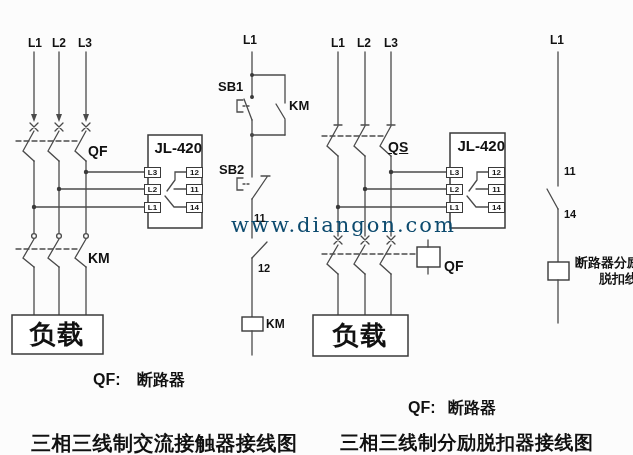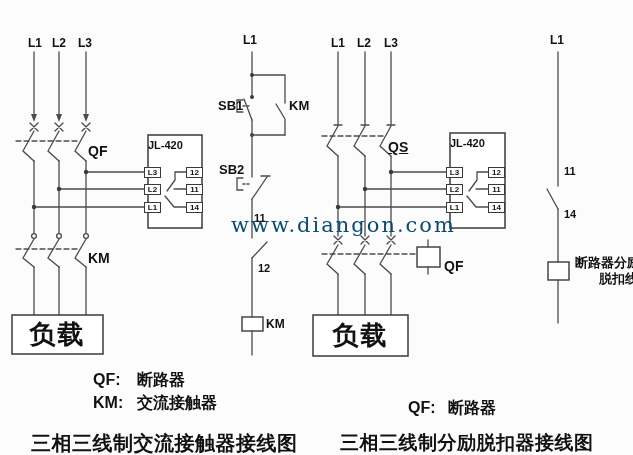--- a/index.html
+++ b/index.html
@@ -25,21 +25,21 @@
     font-weight:700;font-size:26px;letter-spacing:2px;
   }
   .legend-row{position:absolute;font-weight:700;font-size:16px;white-space:nowrap;}
   .legend-row .k{display:inline-block;width:44px;}
   .legend-row.rk .k{width:40px;}
   .caption{position:absolute;font-weight:700;font-size:20px;letter-spacing:0.5px;white-space:nowrap;}
   .watermark{
     position:absolute;font-family:"DejaVu Serif","Liberation Serif",serif;
     font-size:21px;color:#0c4a6e;letter-spacing:2px;white-space:nowrap;font-weight:400;
   }
-  .relay-title{position:absolute;text-align:left;font-weight:700;font-size:11px;}
+  .relay-title{position:absolute;text-align:right;font-weight:700;font-size:15px;}
   .coil-cap{position:absolute;font-weight:700;font-size:13px;white-space:nowrap;}
 </style>
 </head>
 <body>
 
 <div id="stage">
 
   <svg id="wiring" width="633" height="455" viewBox="0 0 633 455">
     <g stroke="#4b4b4b" stroke-width="1.3" fill="none" stroke-linecap="round">
 
@@ -159,21 +159,21 @@
   <div class="relay-title" style="left:148px;top:139px;width:54px;">JL-420</div>
   <div class="term" style="left:144px;top:167px;">L3</div>
   <div class="term" style="left:144px;top:184px;">L2</div>
   <div class="term" style="left:144px;top:202px;">L1</div>
   <div class="term" style="left:186px;top:167px;">12</div>
   <div class="term" style="left:186px;top:184px;">11</div>
   <div class="term" style="left:186px;top:202px;">14</div>
   <div class="loadbox" style="left:12px;top:315px;width:91px;height:39px;">负载</div>
 
   <div class="lbl t12" style="left:243px;top:34px;">L1</div>
-  <div class="lbl t13" style="left:218px;top:99px;">SB1</div>
+  <div class="lbl t13" style="left:218px;top:80px;">SB1</div>
   <div class="lbl t13" style="left:289px;top:99px;">KM</div>
   <div class="lbl t13" style="left:219px;top:163px;">SB2</div>
   <div class="lbl t11" style="left:254px;top:213px;">11</div>
   <div class="lbl t11" style="left:258px;top:263px;">12</div>
   <div class="lbl t12" style="left:266px;top:318px;">KM</div>
 
   <div class="lbl t12" style="left:331px;top:37px;">L1</div>
   <div class="lbl t12" style="left:357px;top:37px;">L2</div>
   <div class="lbl t12" style="left:384px;top:37px;">L3</div>
   <div class="lbl t14" style="left:388px;top:130px;text-decoration:underline;">QS</div>
@@ -189,23 +189,20 @@
 
   <div class="lbl t12" style="left:550px;top:34px;">L1</div>
   <div class="lbl t11" style="left:564px;top:166px;">11</div>
   <div class="lbl t11" style="left:564px;top:209px;">14</div>
   <div class="coil-cap" style="left:575px;top:254px;">断路器分励</div>
   <div class="coil-cap" style="left:575px;top:270px;margin-left:24px;">脱扣线圈</div>
 
   <div class="legend-row" style="left:93px;top:370px;">
     <span class="k">QF:</span><span>断路器</span>
   </div>
-  <div class="legend-row" style="left:93px;top:393px;">
-    <span class="k">KM:</span><span>交流接触器</span>
-  </div>
   <div class="legend-row rk" style="left:408px;top:398px;">
     <span class="k">QF:</span><span>断路器</span>
   </div>
 
   <div class="caption" style="left:31px;top:430px;">三相三线制交流接触器接线图</div>
   <div class="caption" style="left:340px;top:430px;font-size:19px;">三相三线制分励脱扣器接线图</div>
 
   <div class="watermark" style="left:231px;top:213px;">www.diangon.com</div>
 
 </div>

